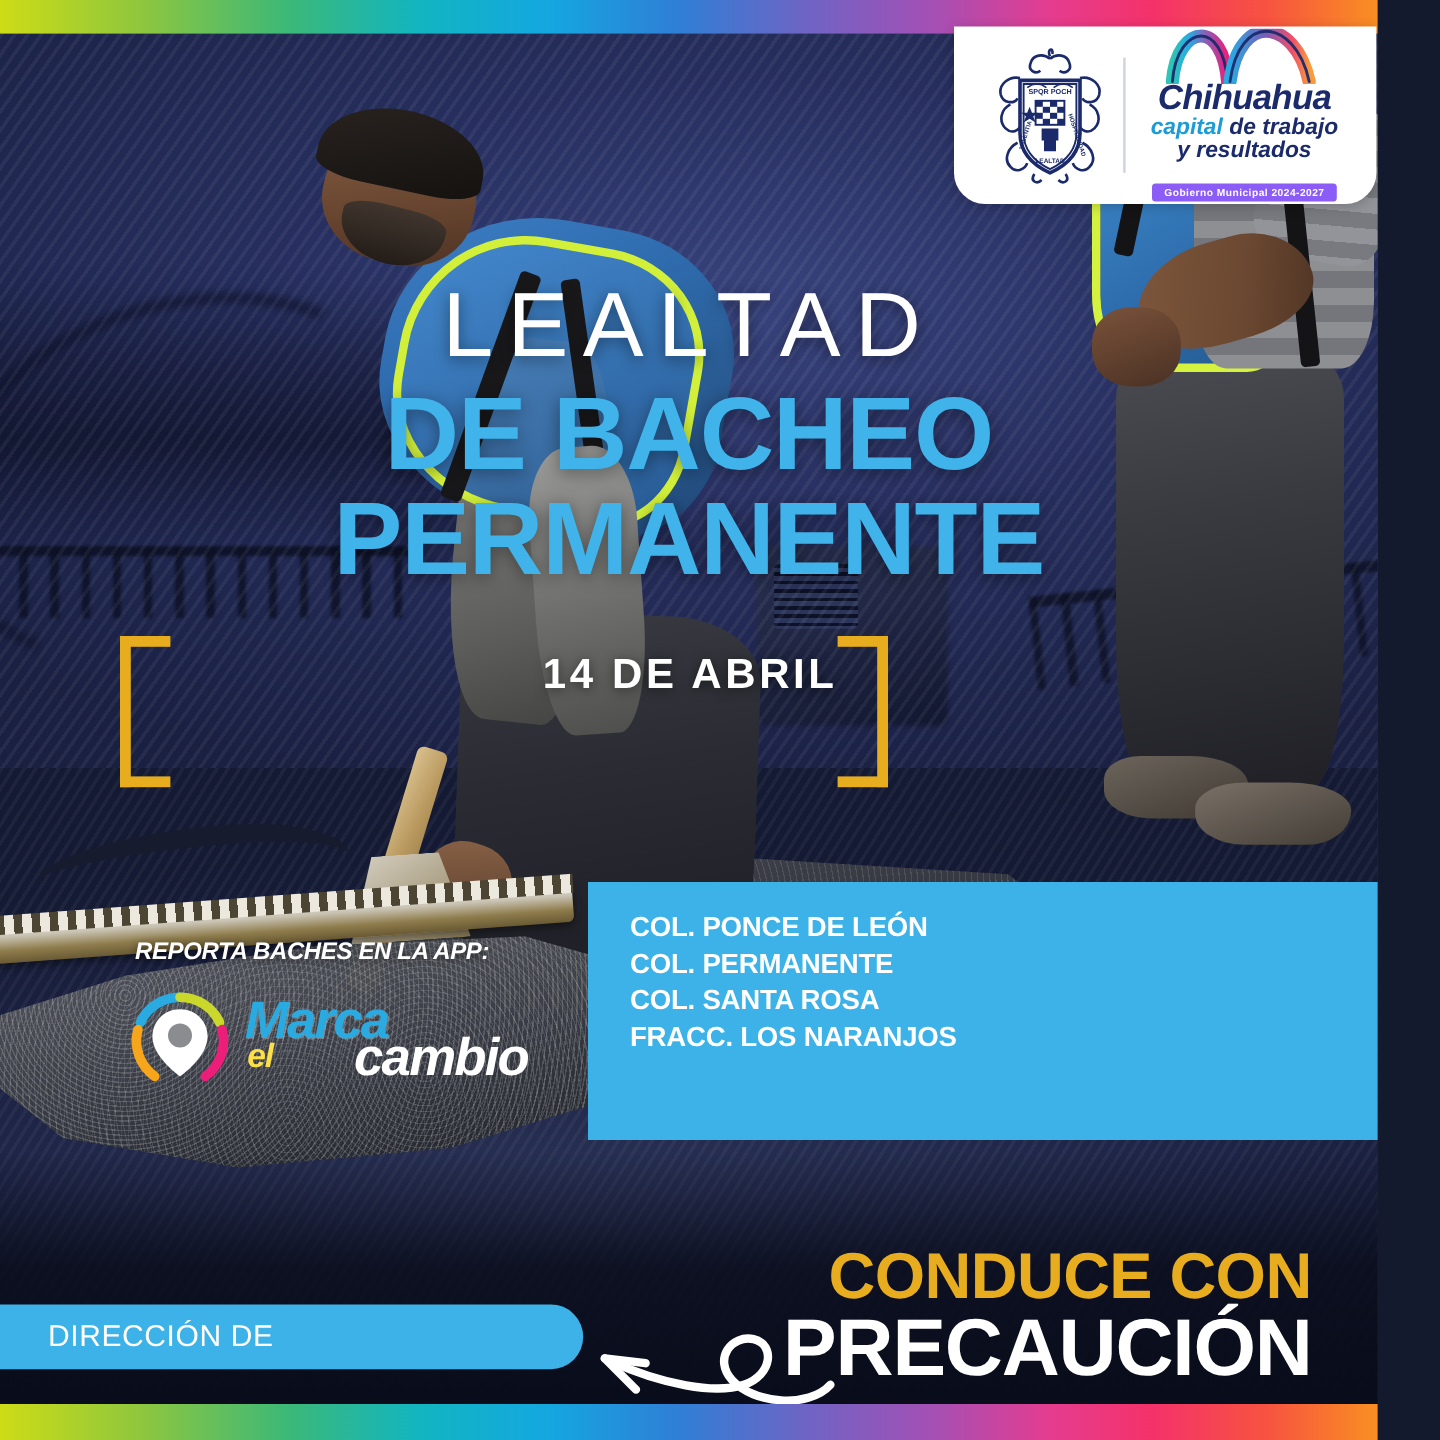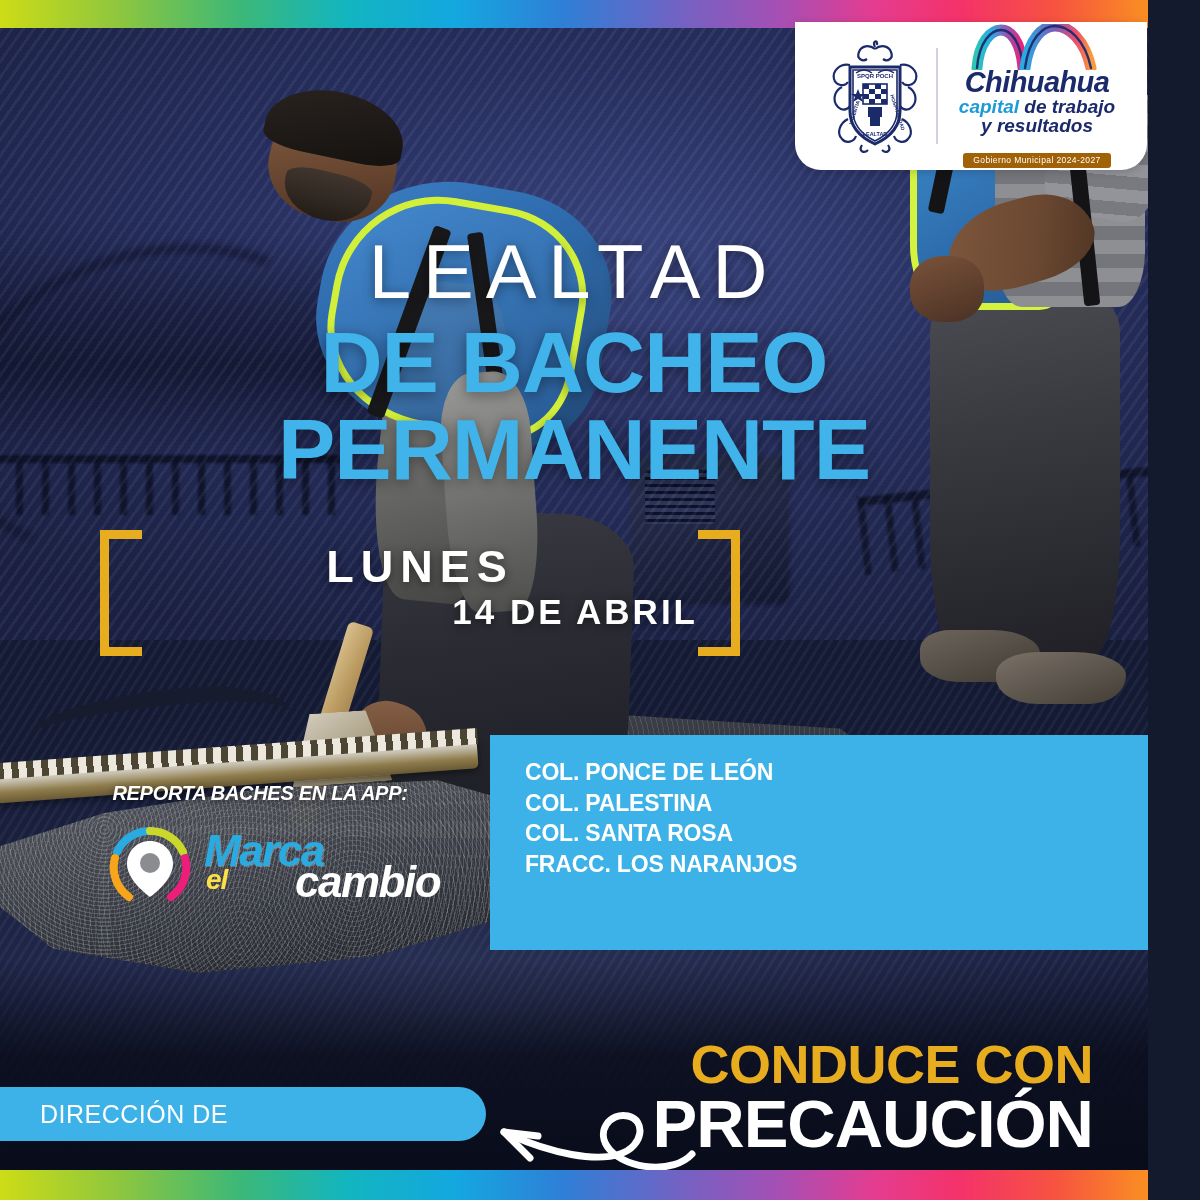--- a/index.html
+++ b/index.html
@@ -285,22 +285,22 @@
   .logo-right{ display:flex; flex-direction:column; align-items:center; width:170px; }
   .arches{ width:136px; height:46px; display:block; }
   .chi-name{
     font-weight:bold; font-size:29px; color:#1b2a6b; line-height:.96;
     font-style:italic; letter-spacing:-.6px; margin-top:-1px;
   }
   .chi-l2{ font-size:19px; line-height:1.02; font-weight:bold; font-style:italic; color:#1b2a6b; }
   .chi-l2 .cap{ color:#1d9bd7; }
   .chi-l3{ font-size:19px; line-height:1.02; font-weight:bold; font-style:italic; color:#1b2a6b; }
   .chi-gob{
-    margin-top:17px; background:#a16207; color:#fff; font-size:8.5px;
-    font-weight:normal; letter-spacing:.4px; padding:2.5px 10px; border-radius:3px;
+    margin-top:17px; background:#8b5cf6; color:#fff; font-size:8.5px;
+    font-weight:bold; letter-spacing:.4px; padding:2.5px 10px; border-radius:3px;
     white-space:nowrap;
   }
 
   
   .t-programa{
     position:absolute; left:0; right:0; top:228px; text-align:center; z-index:30;
     font-size:76px; letter-spacing:12px; color:#fff; font-weight:400;
     text-shadow:0 2px 12px rgba(0,0,0,.45);
   }
   .t-l2{
@@ -514,28 +514,27 @@
   </div>
 
   <div class="t-programa">LEALTAD</div>
   <div class="t-l2">DE BACHEO</div>
   <div class="t-l3">PERMANENTE</div>
 
   <div class="date-wrap">
     <div class="bracket left"></div>
     <div class="bracket right"></div>
     <div class="date-lines">
-      <div class="date-1">LUNES</div>
       <div class="date-2">14 DE ABRIL</div>
     </div>
   </div>
 
   <div class="colonias">
     <div class="colonia">COL. PONCE DE LEÓN</div>
-    <div class="colonia">COL. PALESTINA</div>
+    <div class="colonia">COL. PERMANENTE</div>
     <div class="colonia">COL. SANTA ROSA</div>
     <div class="colonia">FRACC. LOS NARANJOS</div>
   </div>
 
   <div class="app-label">REPORTA BACHES EN LA APP:</div>
 
   <div class="app-logo">
     <div class="pin-wrap">
       <svg viewBox="0 0 84 84" width="84" height="84">
         <g fill="none" stroke-width="8" stroke-linecap="round">

